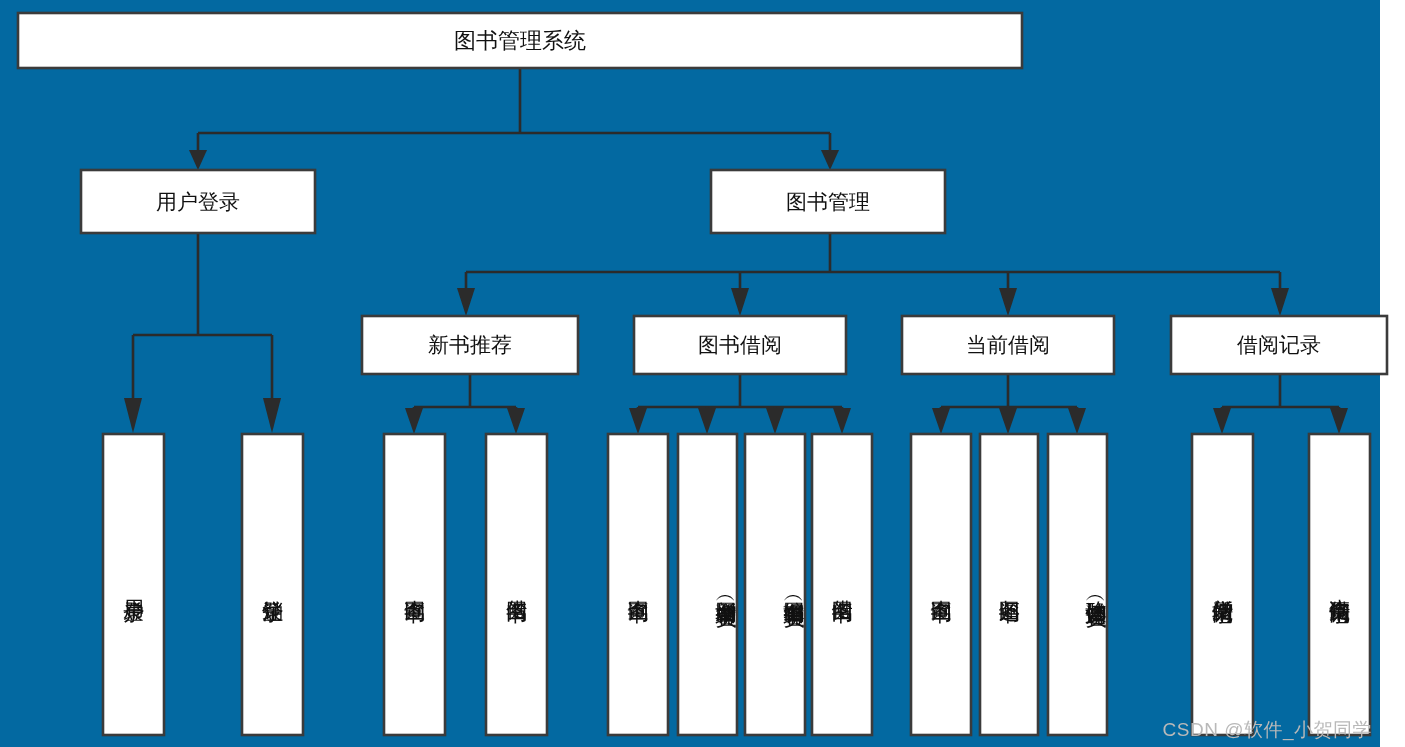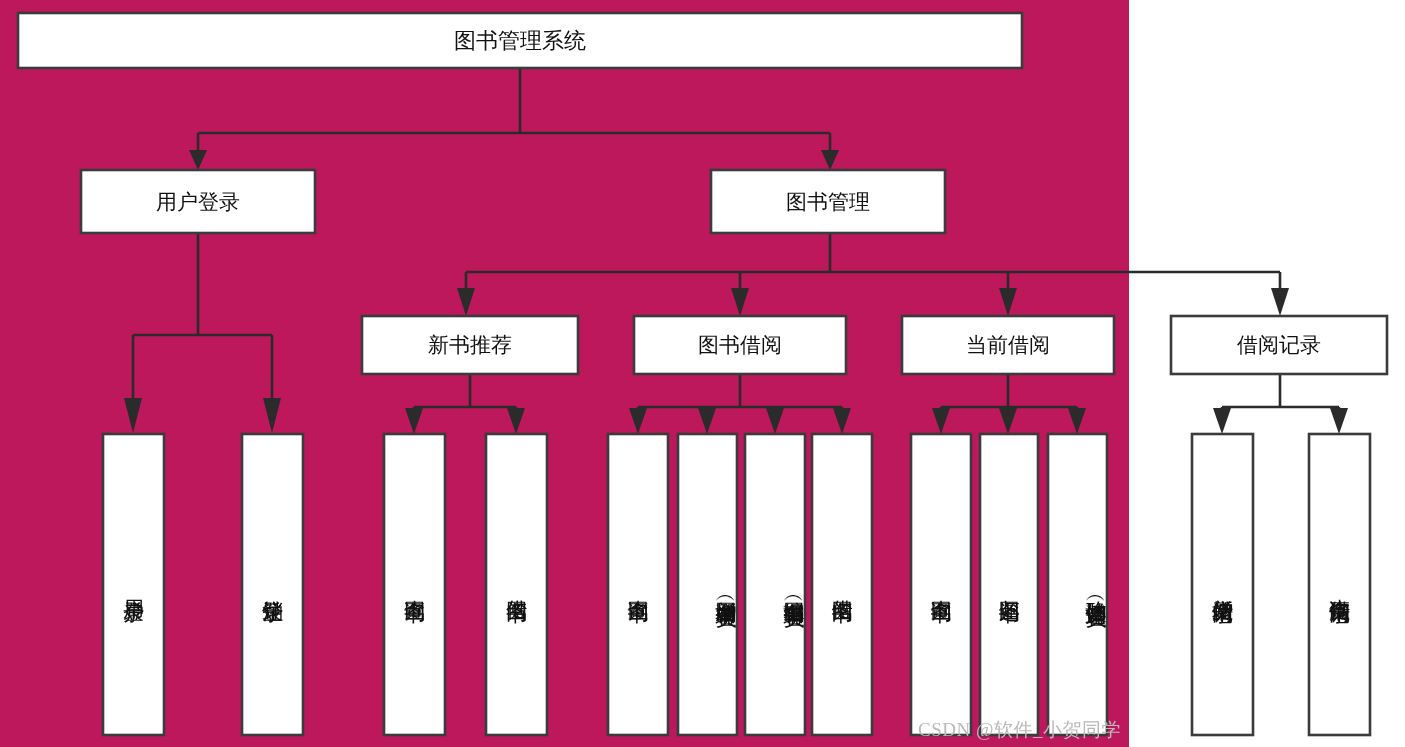--- a/index.html
+++ b/index.html
@@ -8,23 +8,23 @@
     background: #ffffff;
   }
   body {
     width: 1405px;
     height: 747px;
     font-family: "DejaVu Sans", "Liberation Sans", sans-serif;
     overflow: hidden;
   }
   #diagram-root {
     position: relative;
-    width: 1129px;
+    width: 1380px;
     height: 747px;
-    background: #be185d;
+    background: #0369a1;
   }
   svg.canvas {
     position: absolute;
     left: 0;
     top: 0;
     width: 1405px;
     height: 747px;
   }
   .node-box {
     fill: #ffffff;
@@ -64,21 +64,21 @@
     letter-spacing: 1px;
     color: #111111;
     white-space: nowrap;
     pointer-events: none;
     user-select: none;
   }
   .watermark {
     position: absolute;
     right: 8px;
     bottom: 4px;
-    font-family: Liberation Serif, serif;
+    font-family: Liberation Sans, sans-serif;
     font-size: 19px;
     color: #b9b9b9;
     letter-spacing: 0.5px;
     white-space: nowrap;
   }
 </style>
 </head>
 <body>
 
 <div id="diagram-root">

